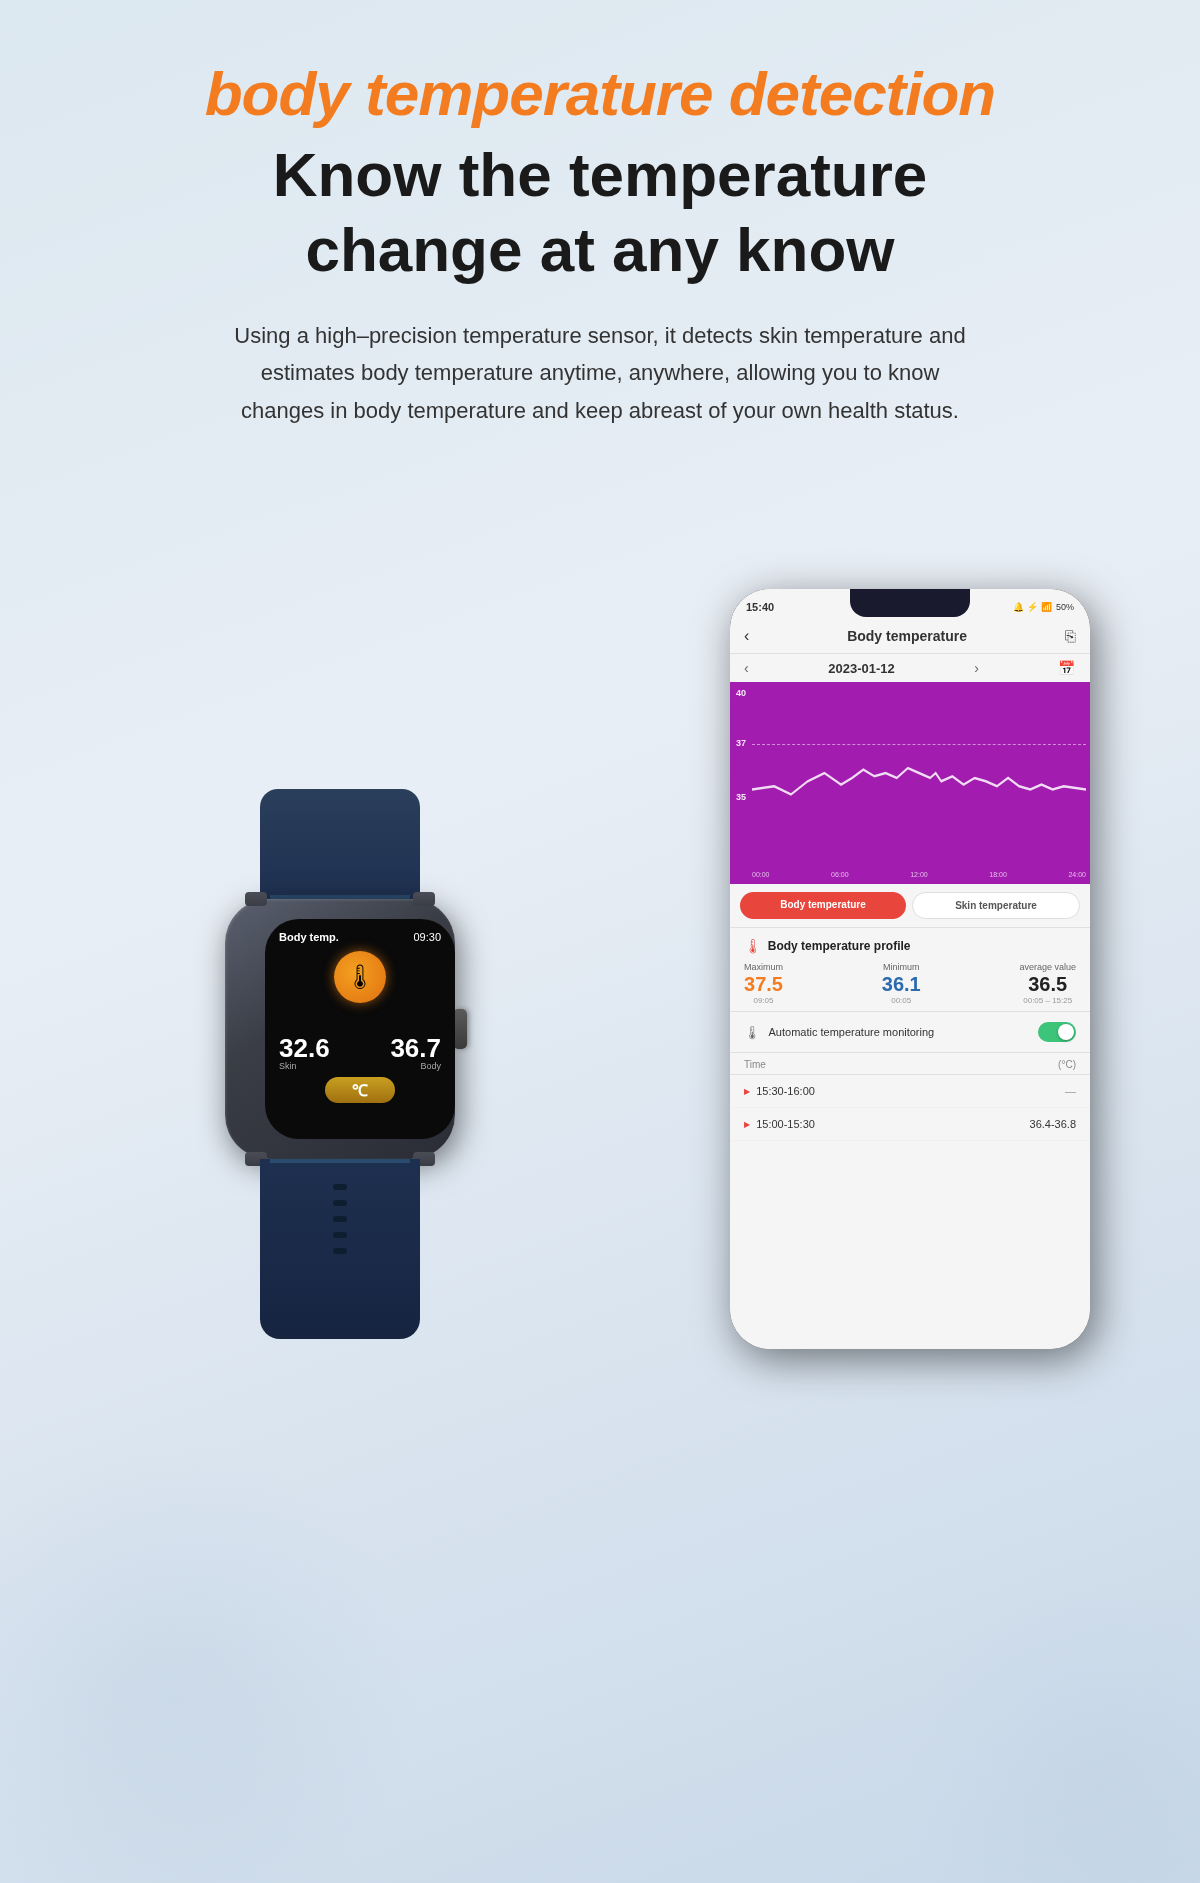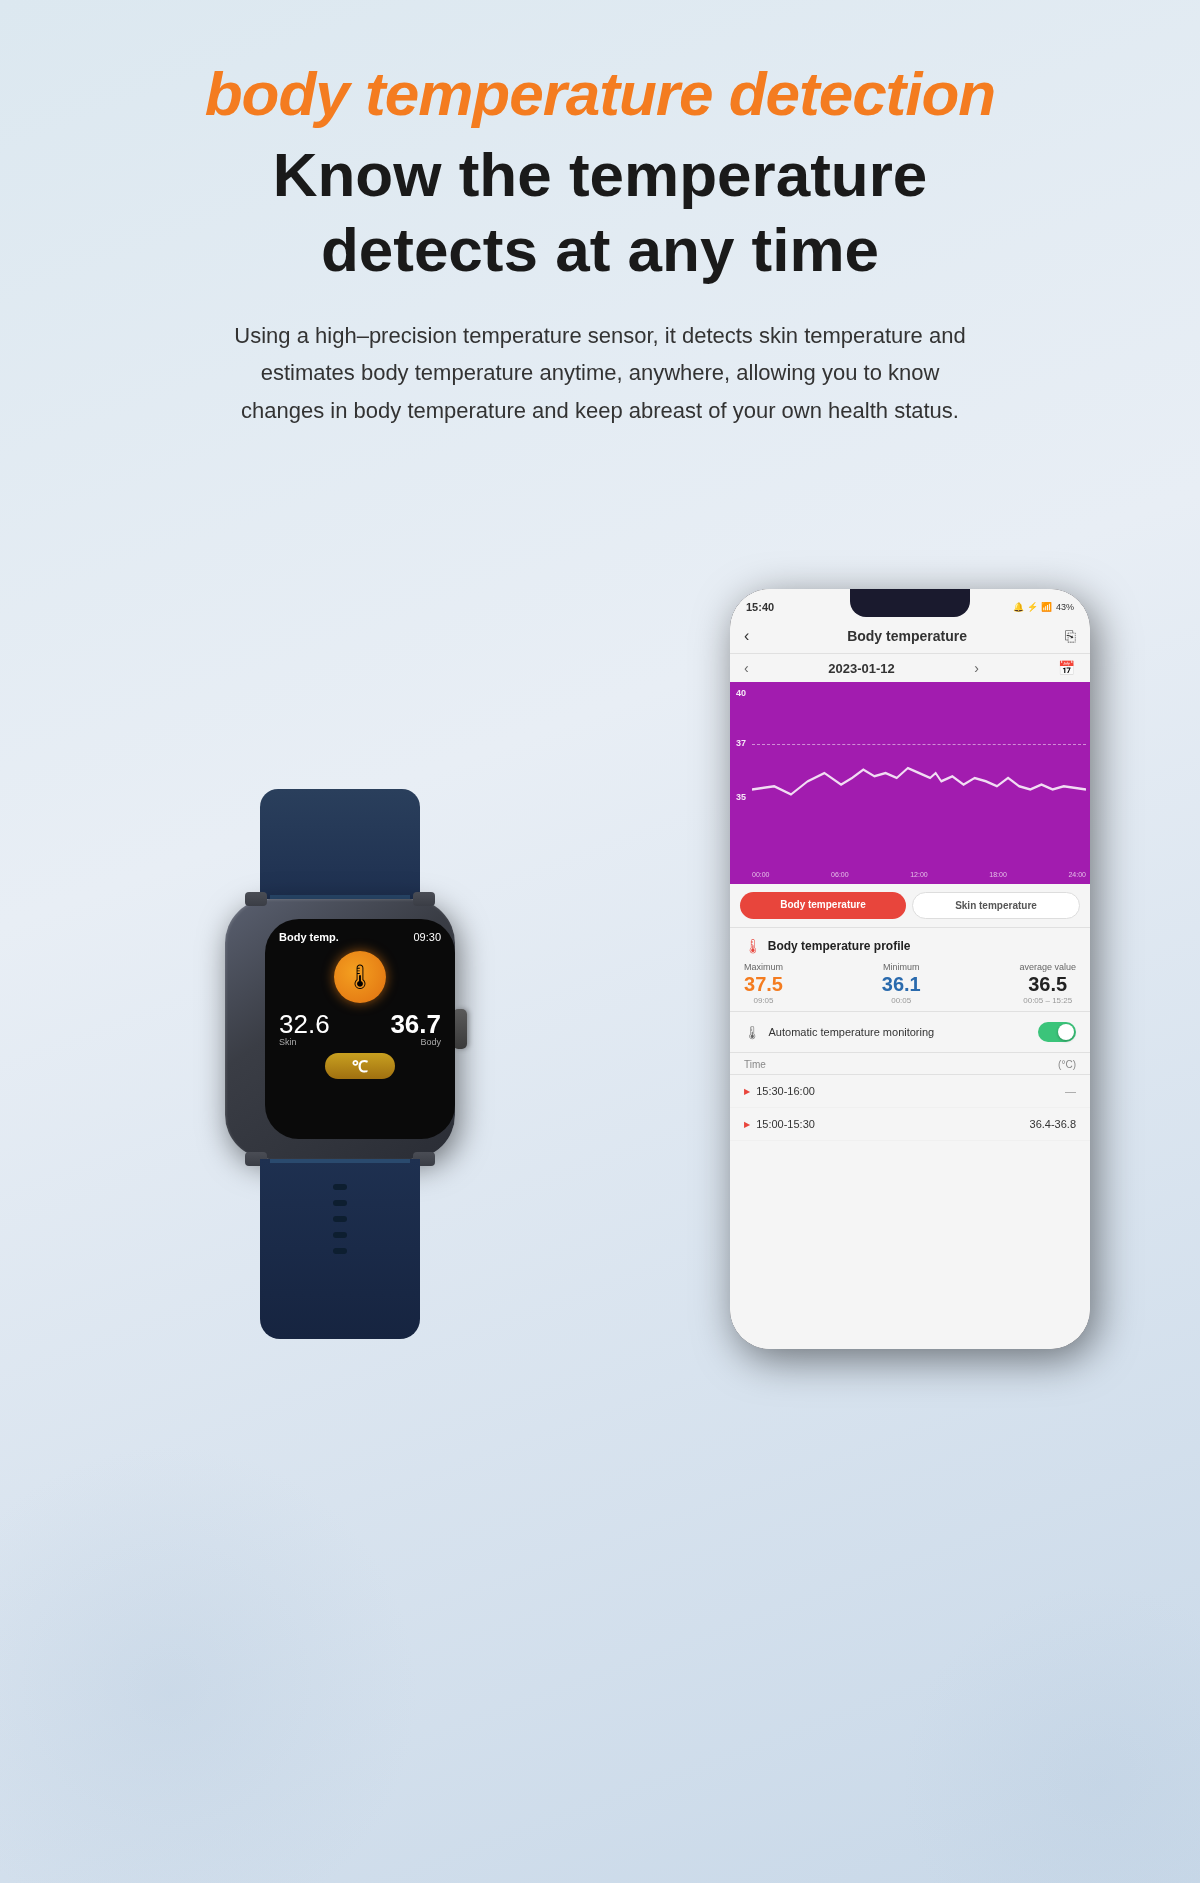--- a/index.html
+++ b/index.html
@@ -167,22 +167,23 @@
       align-items: flex-end;
       margin-top: 4px;
     }
     .watch-temp-left {
       display: flex;
       flex-direction: column;
     }
     .watch-temp-value-big {
       color: #ffffff;
       font-size: 26px;
-      font-weight: 400;
+      font-weight: 700;
       line-height: 1;
+      margin-top: 24px;
     }
     .watch-temp-label {
       color: #aaaaaa;
       font-size: 9px;
     }
     .watch-temp-right {
       display: flex;
       flex-direction: column;
       align-items: flex-end;
     }
@@ -597,21 +598,21 @@
 
 <div class="page-wrapper">
 
   <div class="bg-circle-1"></div>
   <div class="bg-circle-2"></div>
 
   <h1 class="headline-orange">body temperature detection</h1>
 
   <h2 class="headline-black">
     <span>Know the temperature</span><br>
-    <span>detects at any time</span>
+    <span>change at any know</span>
   </h2>
 
   <p class="description">Using a high–precision temperature sensor, it detects skin temperature and estimates body temperature anytime, anywhere, allowing you to know changes in body temperature and keep abreast of your own health status.</p>
 
   <div class="device-section">
 
     <div class="watch-wrapper">
 
       <div class="band-top"></div>
 
@@ -664,21 +665,21 @@
       <div class="phone-frame">
         <div class="phone-notch"></div>
         <div class="phone-screen">
 
           <div class="status-bar">
             <span class="status-time">15:40</span>
             <div class="status-icons">
               <span>🔔</span>
               <span>⚡</span>
               <span>📶</span>
-              <span>43%</span>
+              <span>50%</span>
             </div>
           </div>
 
           <div class="app-header">
             <span class="back-arrow">‹</span>
             <span class="app-header-title">Body temperature</span>
             <span class="share-icon">⎘</span>
           </div>
 
           <div class="date-nav">

